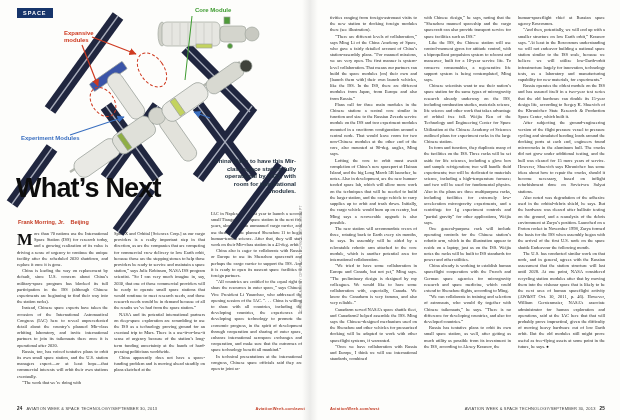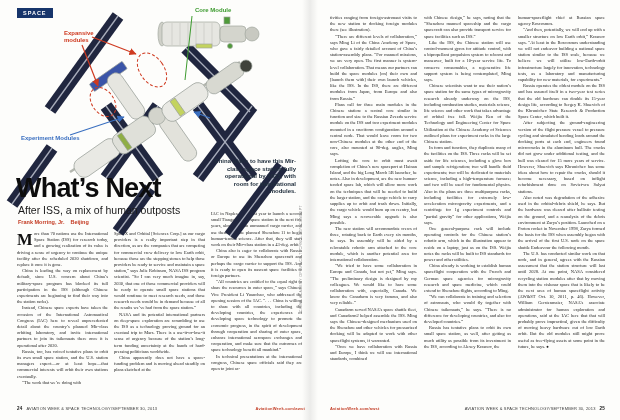--- a/index.html
+++ b/index.html
@@ -176,21 +176,20 @@
       <div class="imglabel core">Core Module</div>
       <div class="imglabel expansive">Expansive modules</div>
       <div class="imglabel experiment">Experiment Modules</div>
       <div class="caption">China plans to have this Mir-class space station fully operational by 2023, with room for international modules.</div>
       <div class="credit">CHINA ACADEMY OF SPACE TECHNOLOGY CONCEPT</div>
     </div>
 
     <div class="kicker">SPACE</div>
 
     <h1 class="headline">What’s Next</h1>
-    <div class="subhead">After ISS, a mix of human outposts</div>
     <div class="byline">
       <span>Frank Morring, Jr.</span><span class="loc">Beijing</span>
     </div>
 
     <div class="col colA">
         <p class="para first"><span class="dropcap">M</span>ore than 70 nations use the International Space Station (ISS) for research today, and a growing realization of its value is driving a sense of urgency to continue the unique facility after the scheduled 2020 shutdown, and replace it once it is gone.</p>
         <p class="para">China is leading the way on replacement by default, since U.S. concern about China’s military-space program has blocked its full participation in the ISS (although Chinese experiments are beginning to find their way into the station racks).</p>
         <p class="para">Instead, Chinese space experts have taken the occasion of the International Astronautical Congress (IAC) here to reveal unprecedented detail about the country’s planned Mir-class orbiting laboratory, and invite international partners to join its taikonauts there once it is operational after 2020.</p>
         <p class="para">Russia, too, has voiced tentative plans to orbit its own small space station, and the U.S. station managers expect—or at least hope—that commercial interests will orbit their own stations eventually.</p>
         <p class="para">“The work that we’re doing with</p>

